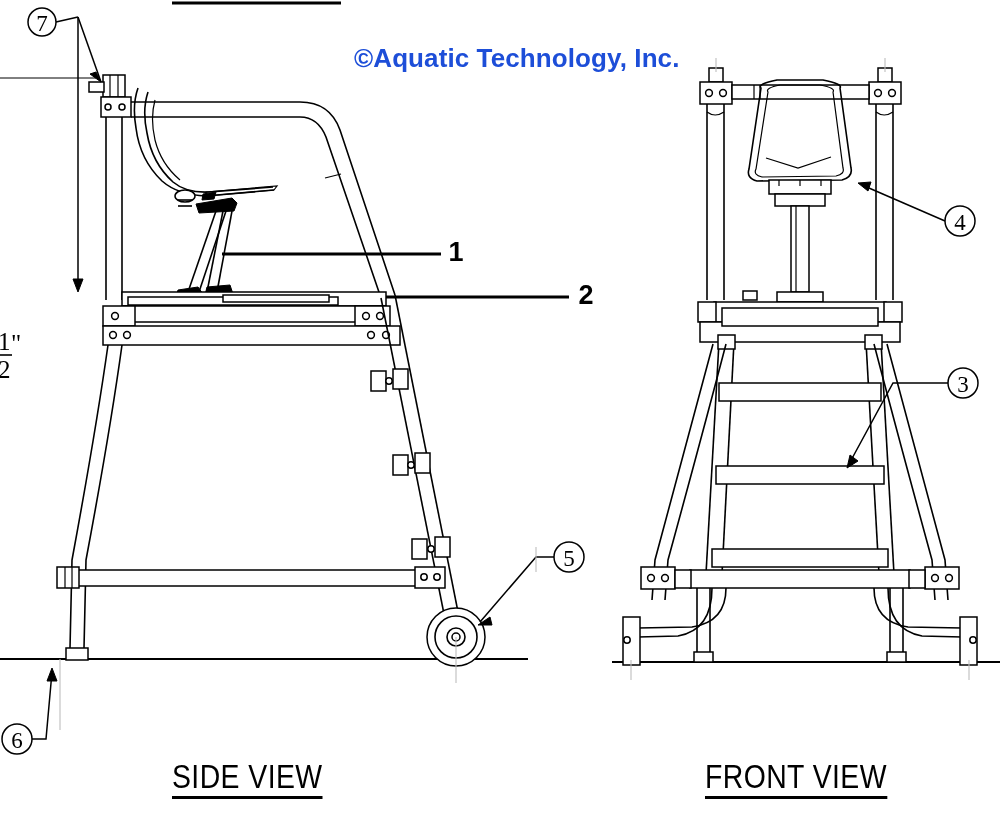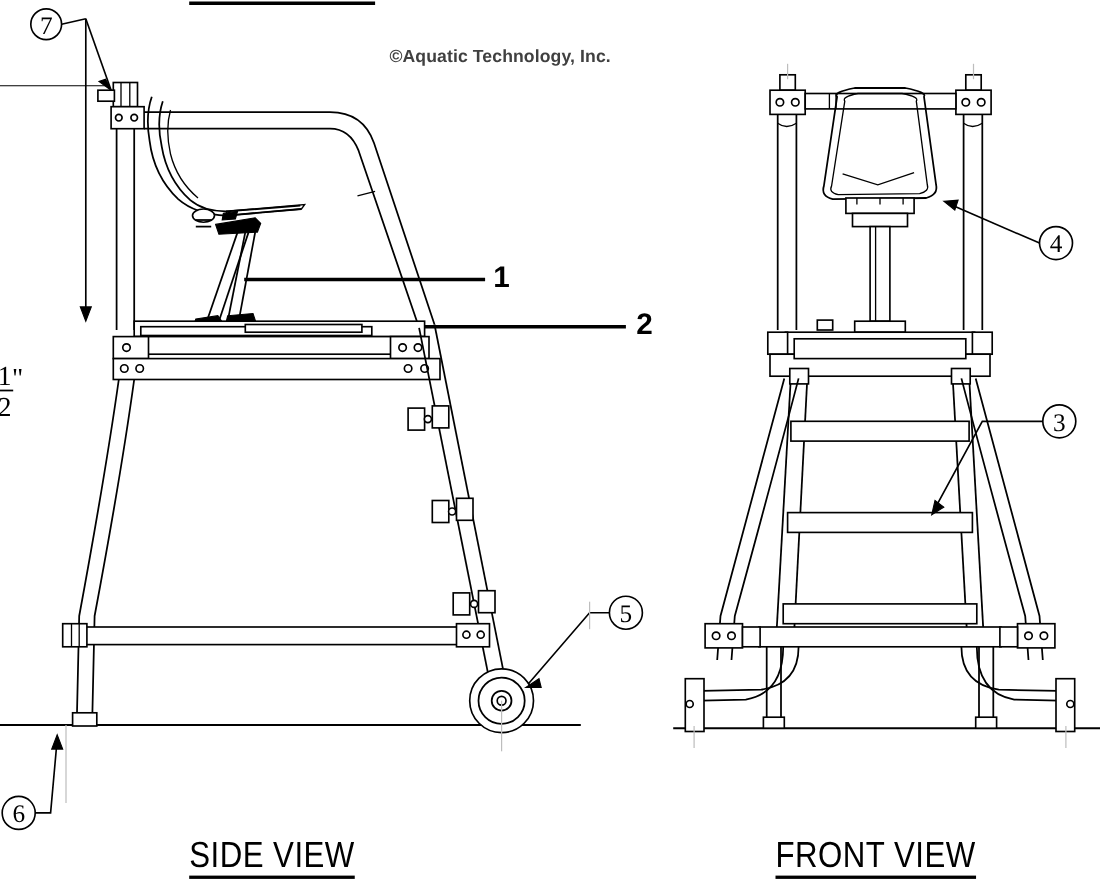--- a/index.html
+++ b/index.html
@@ -41,23 +41,23 @@
     line-height: 1.05;
   }
   #label-side-view { left: 172px; top: 760px; }
   #label-front-view { left: 705px; top: 760px; }
 
   #watermark {
     position: absolute;
     left: 354px;
     top: 43px;
     font-family: "Liberation Sans", sans-serif;
-    font-size: 16px;
+    font-size: 26px;
     font-weight: 700;
-    color: #404040;
+    color: #1d4ed8;
     white-space: nowrap;
     letter-spacing: 0.1px;
   }
 
   .callout-num {
     font-family: "Liberation Serif", serif;
     font-size: 23px;
     fill: #000;
     text-anchor: middle;
     dominant-baseline: central;

